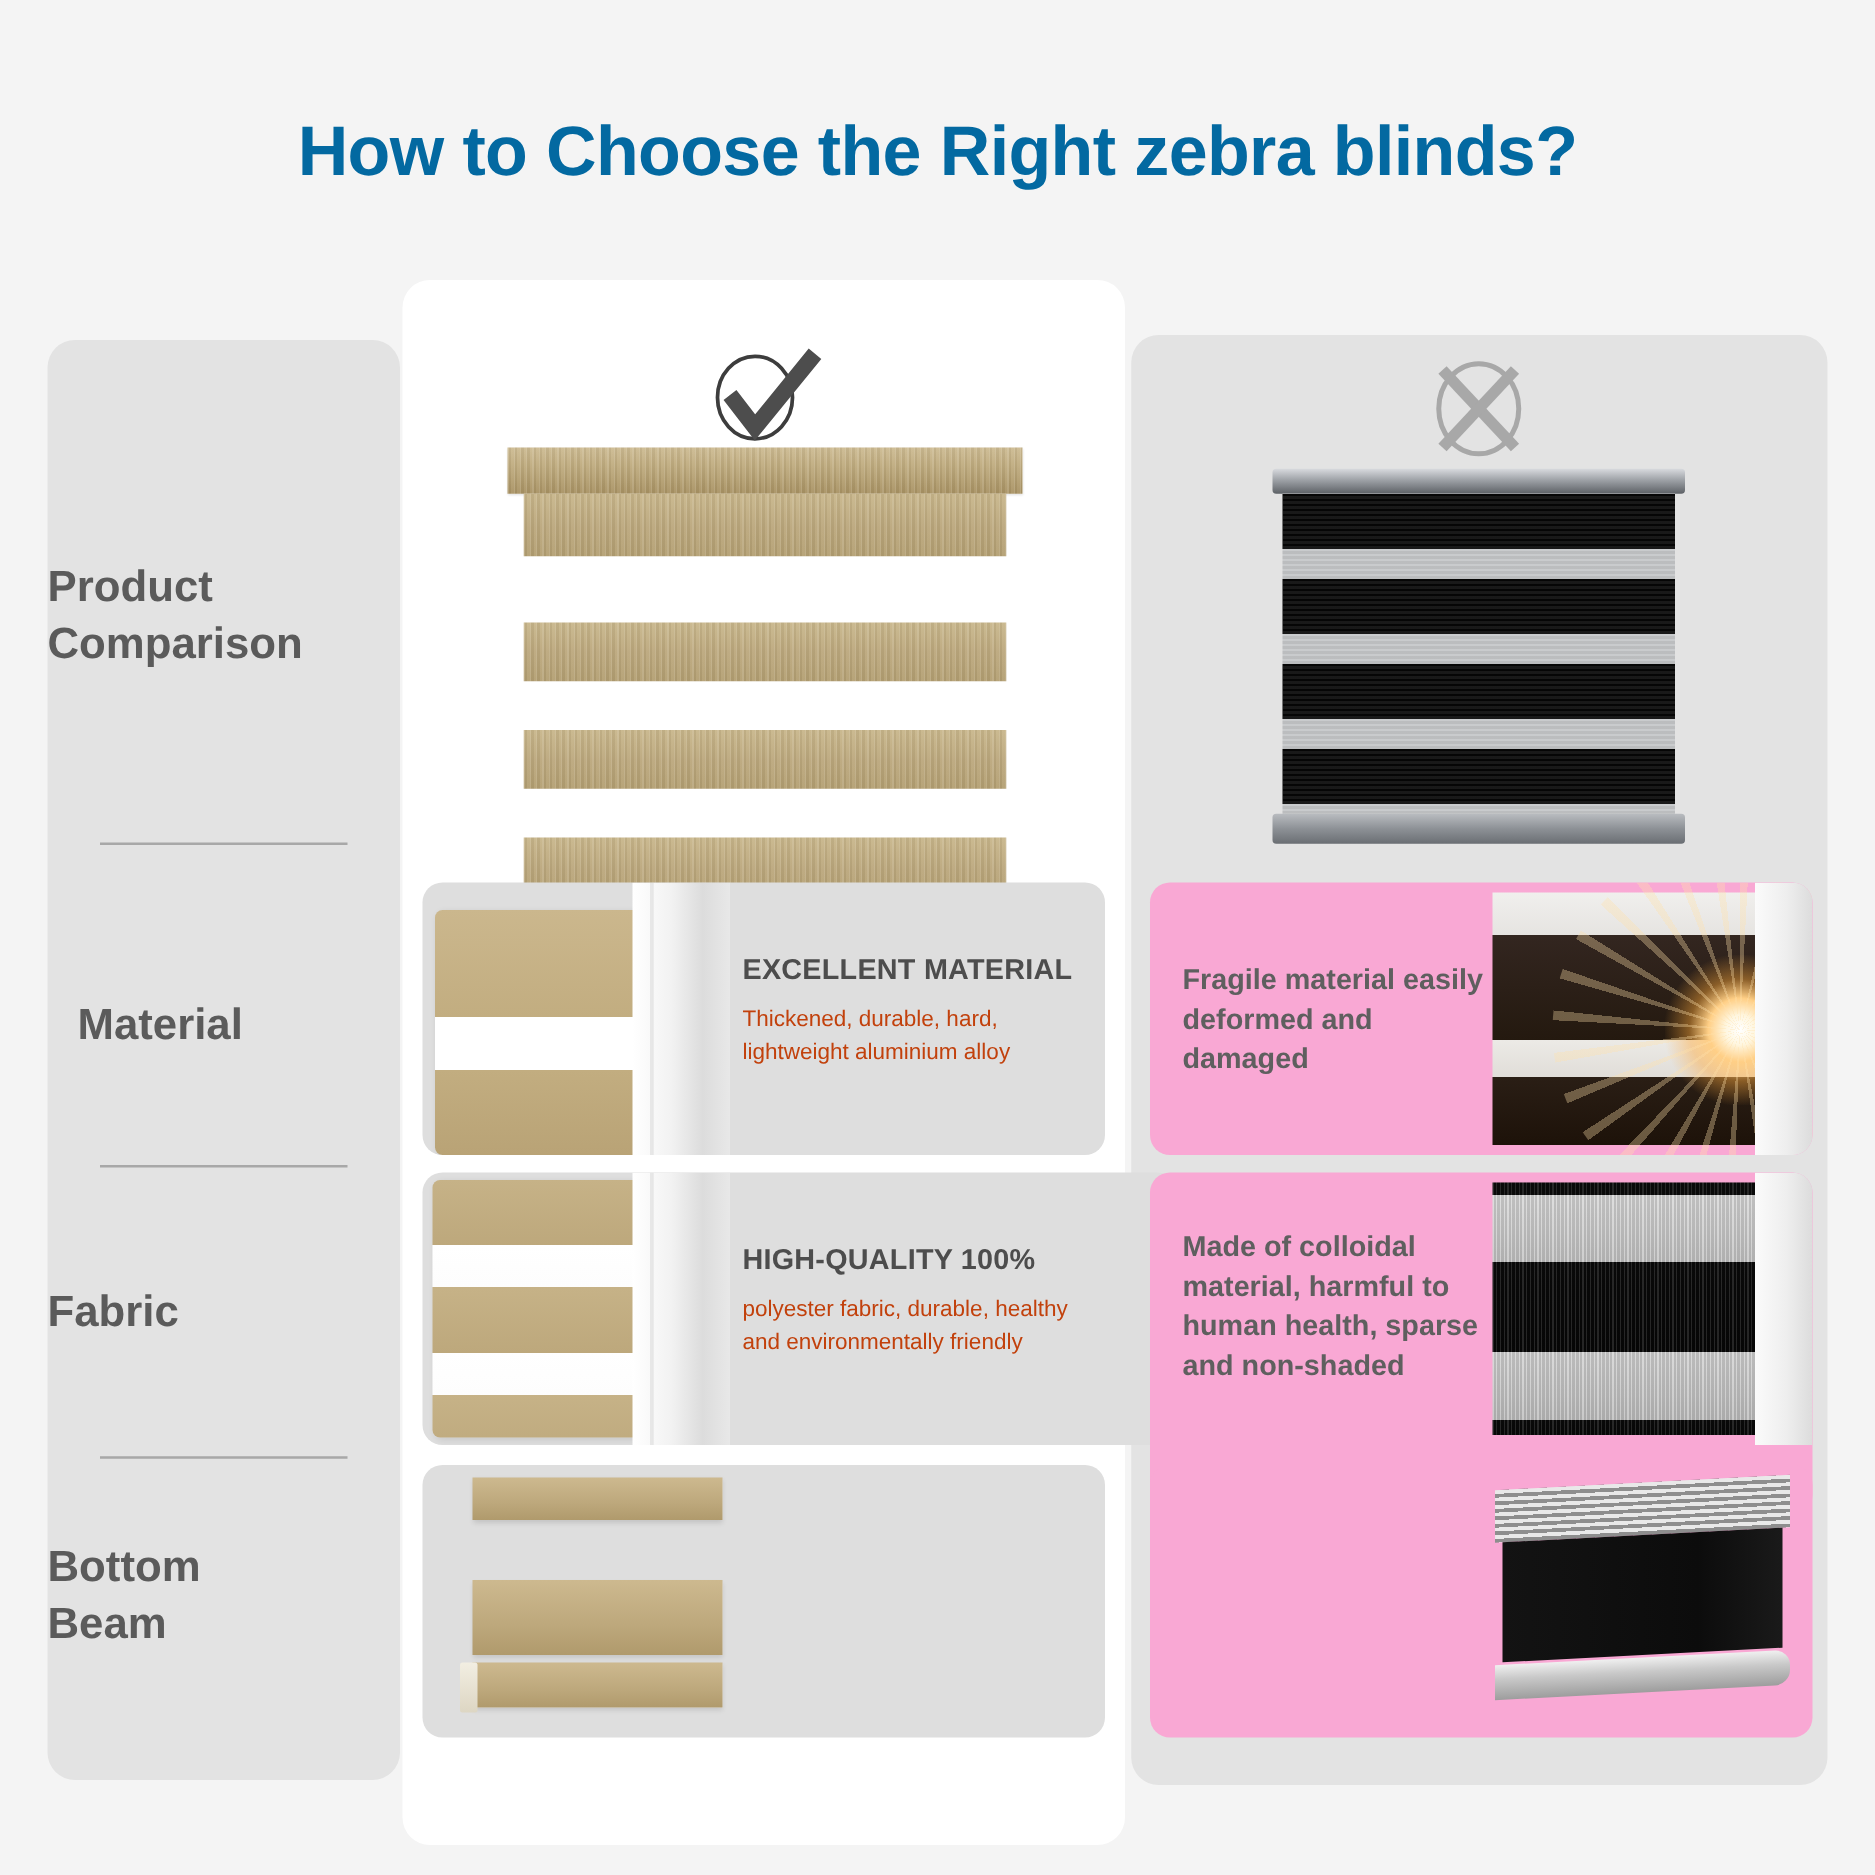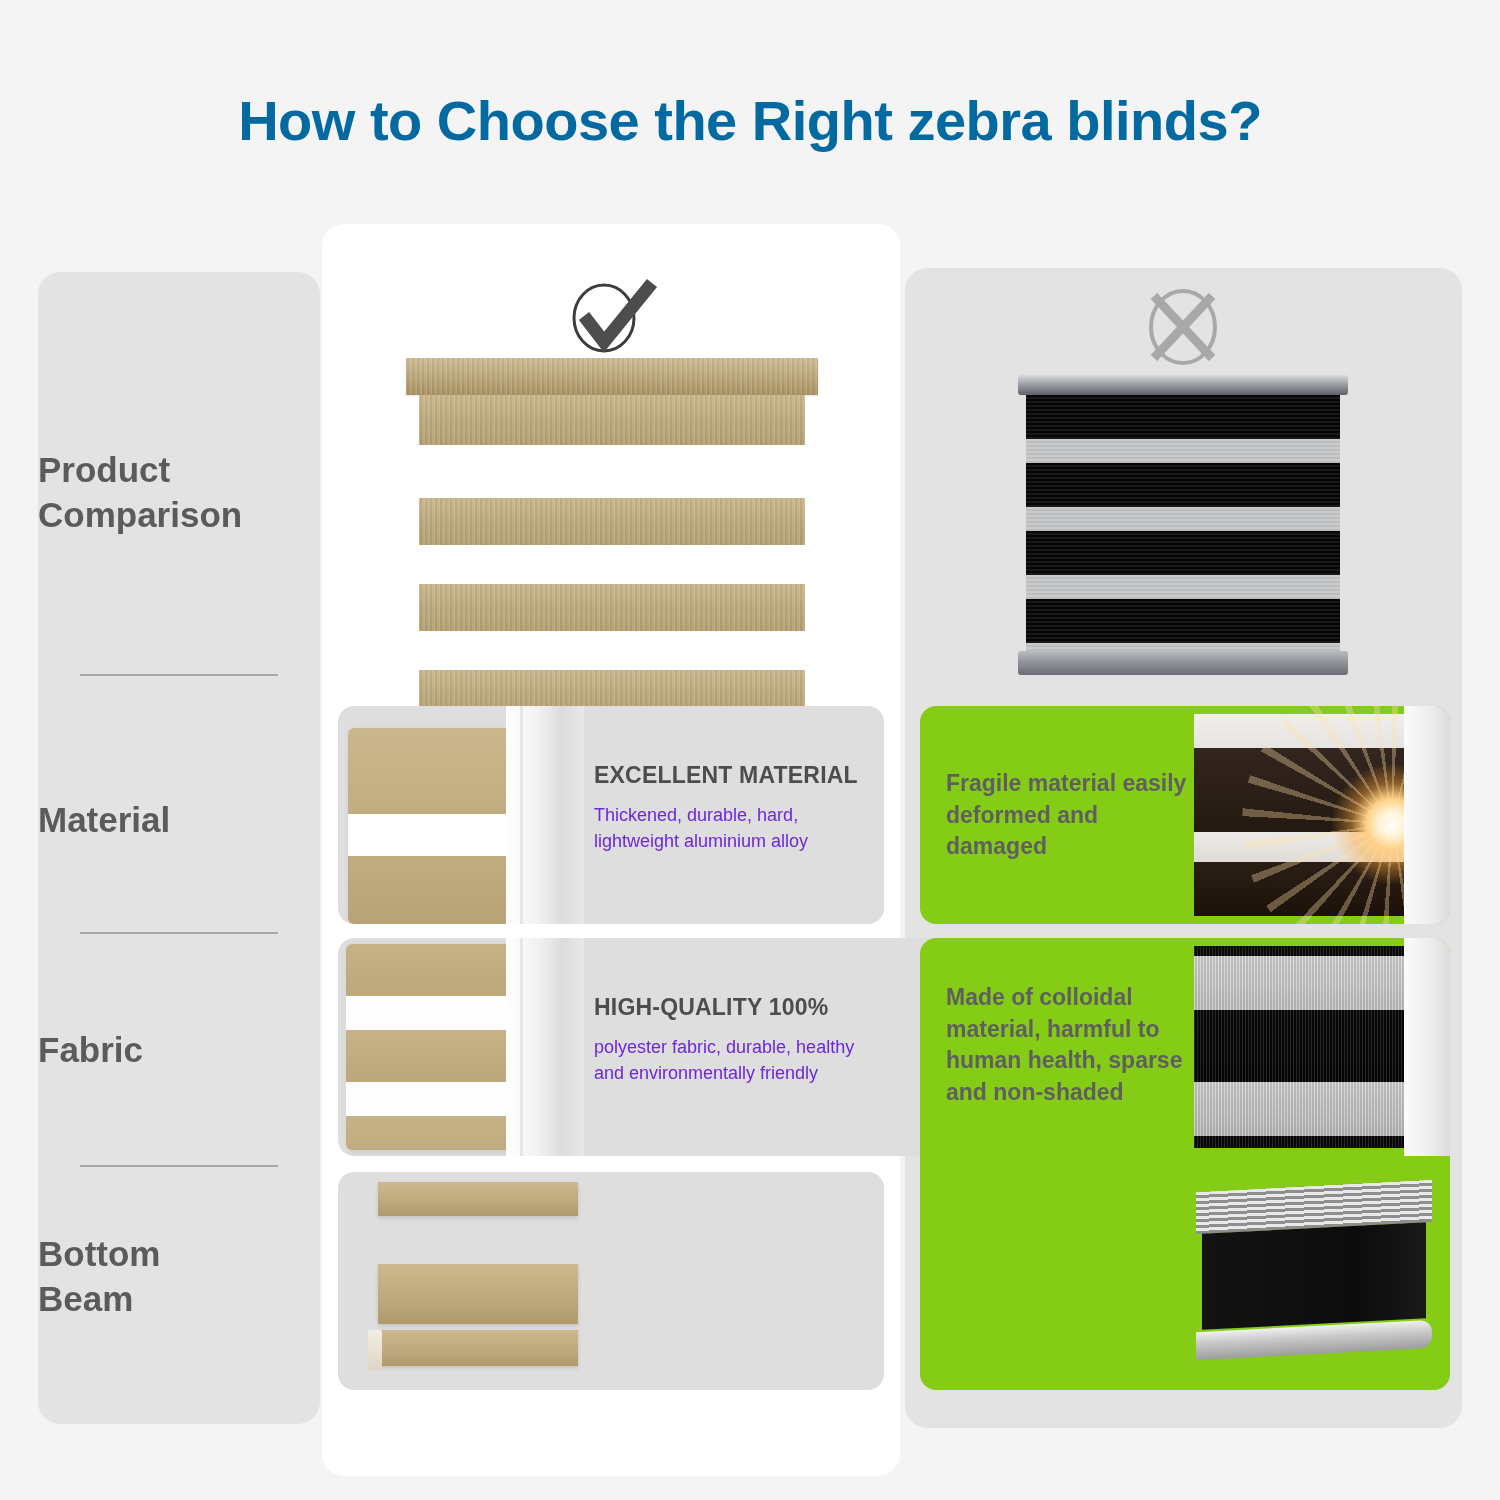--- a/index.html
+++ b/index.html
@@ -152,21 +152,21 @@
     pointer-events: none;
   }
 
   
   .feature-card {
     position: absolute;
     border-radius: 16px;
     overflow: hidden;
   }
   .feature-card.good { background: #dedede; }
-  .feature-card.bad  { background: #84cc16; }
+  .feature-card.bad  { background: #f9a8d4; }
 
   #card-good-material { left: 338px; top: 706px; width: 546px; height: 218px; }
   #card-good-fabric   { left: 338px; top: 938px; width: 604px; height: 218px; }
   #card-good-beam     { left: 338px; top: 1172px; width: 546px; height: 218px; }
 
   #card-bad-material  { left: 920px; top: 706px; width: 530px; height: 218px; }
   #card-bad-fabric    { left: 920px; top: 938px; width: 530px; height: 274px; }
   #card-bad-beam      { left: 920px; top: 1172px; width: 530px; height: 218px; }
 
   .card-text-good {
@@ -175,21 +175,21 @@
   }
   .card-heading {
     font-size: 23px;
     font-weight: bold;
     color: #4d4d4d;
     letter-spacing: 0.2px;
     margin-bottom: 14px;
   }
   .card-body {
     font-size: 18px;
-    color: #6d28d9;
+    color: #c2410c;
     line-height: 1.42;
   }
   .card-text-bad {
     position: absolute;
     left: 26px; top: 58px; width: 250px;
     font-size: 23px;
     font-weight: bold;
     color: #5f5f5f;
     line-height: 1.38;
   }
@@ -326,21 +326,21 @@
 
 <div class="page-title">How to Choose the Right zebra blinds?</div>
 
 <div class="gray-panel" id="panel-left"></div>
 <div class="gray-panel" id="panel-right"></div>
 <div class="white-card"></div>
 
 <div class="row-label" id="label-product" style="white-space:pre-line;">Product
 Comparison</div>
 <div class="divider" id="divider-1"></div>
-<div class="row-label" id="label-material" style="white-space:pre-line;">Material</div>
+<div class="row-label" id="label-material" style="white-space:pre-line;padding-left:24px;">Material</div>
 <div class="divider" id="divider-2"></div>
 <div class="row-label" id="label-fabric" style="white-space:pre-line;">Fabric</div>
 <div class="divider" id="divider-3"></div>
 <div class="row-label" id="label-beam" style="white-space:pre-line;">Bottom
 Beam</div>
 
 <div class="status-icon" id="icon-check">
   <svg viewBox="0 0 110 90" width="110" height="90">
     <ellipse cx="48" cy="50" rx="30" ry="33" fill="none" stroke="#3d3d3d" stroke-width="3"></ellipse>
     <path d="M28 48 L48 74 L96 15" fill="none" stroke="#4d4d4d" stroke-width="13" stroke-linecap="butt" stroke-linejoin="miter"></path>

